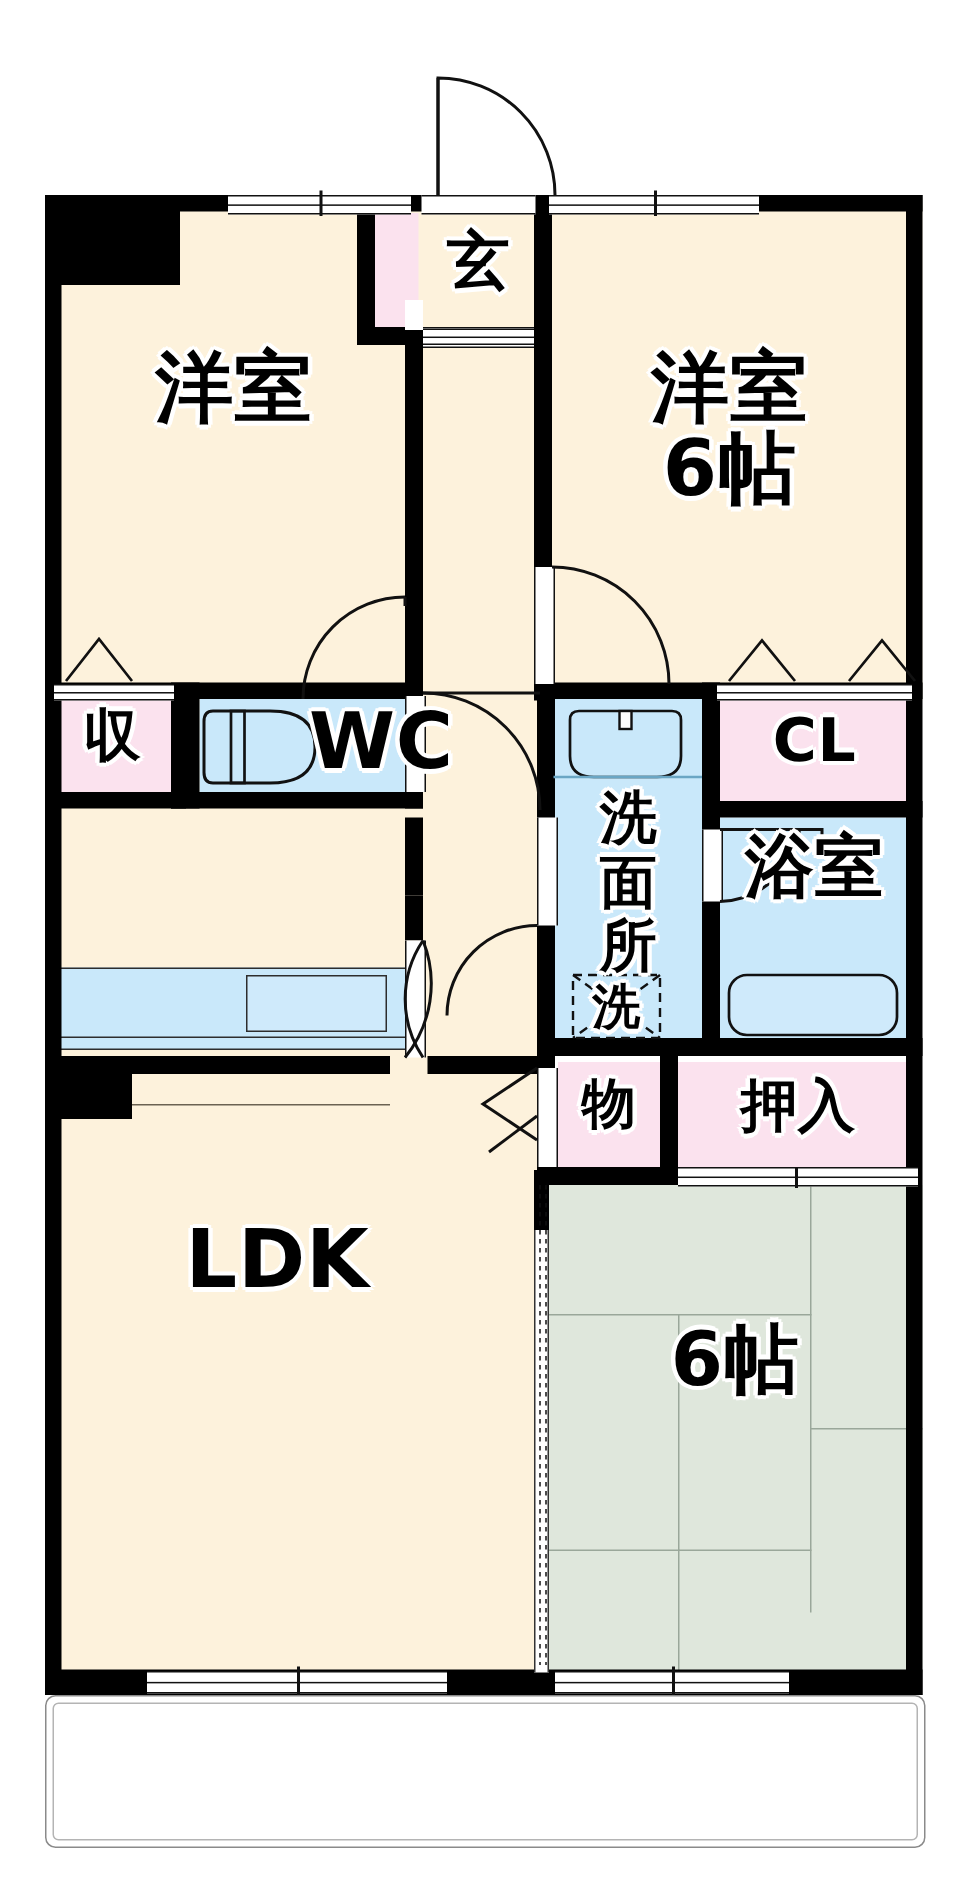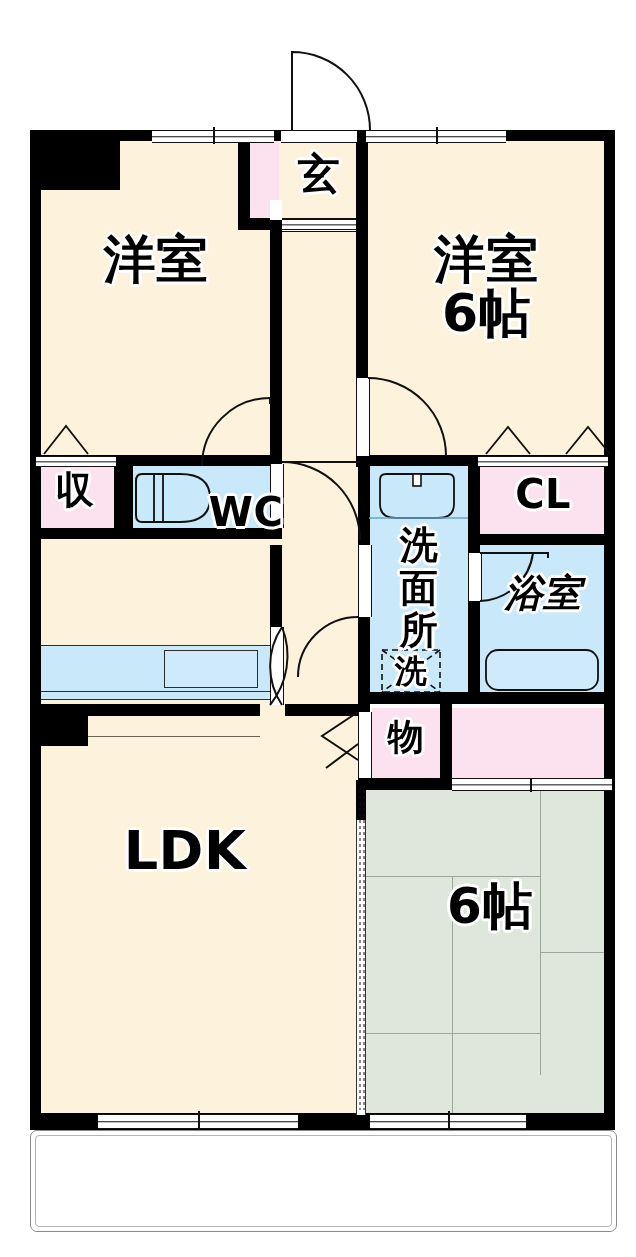--- a/index.html
+++ b/index.html
@@ -243,46 +243,47 @@
 
   <div class="label jp" style="left:30px;top:232px;width:252px;font-size:52px;">
     <span class="ln">洋室</span>
   </div>
 
   <div class="label jp" style="left:358px;top:232px;width:257px;font-size:52px;">
     <span class="ln">洋室</span>
     <span class="ln">6帖</span>
   </div>
 
-  <div class="label" style="left:40px;top:812px;width:290px;font-size:54px;margin-top:11px;">
+  <div class="label" style="left:40px;top:812px;width:290px;font-size:54px;">
     <span class="ln">LDK</span>
   </div>
 
   <div class="label jp" style="left:370px;top:880px;width:240px;font-size:50px;">
     <span class="ln">6帖</span>
   </div>
 
   <div class="label jp" style="left:280px;top:152px;width:78px;font-size:42px;">玄</div>
 
-  <div class="label" style="left:206px;top:492px;width:80px;font-size:40px;">WC</div>
+  <div class="label" style="left:206px;top:468px;width:80px;font-size:52px;">WC</div>
 
   <div class="label jp" style="left:36px;top:471px;width:78px;font-size:38px;">収</div>
 
   <div class="label" style="left:478px;top:474px;width:130px;font-size:40px;">CL</div>
 
   <div class="label jp" style="left:369px;top:524px;width:100px;font-size:38px;line-height:1.12;">
     <span class="ln">洗</span>
       <span class="ln">面</span>
       <span class="ln">所</span>
   </div>
 
   <div class="label jp" style="left:382px;top:655px;width:58px;font-size:32px;">洗</div>
 
-  <div class="label jp" style="left:478px;top:574px;width:130px;font-size:38px;font-style:italic;">浴室</div>
+  <div class="label jp" style="left:478px;top:554px;width:130px;font-size:46px;">浴室</div>
 
   <div class="label jp" style="left:372px;top:718px;width:68px;font-size:36px;">物</div>
 
+  <div class="label jp" style="left:452px;top:718px;width:160px;font-size:38px;">押入</div>
 
   <div class="balcony" style="left:30px;top:1130px;width:585px;height:100px;">
     <div class="balcony-inner" style="left:4px;top:4px;right:4px;bottom:4px;"></div>
   </div>
 
 </div>
 
 </body></html>

